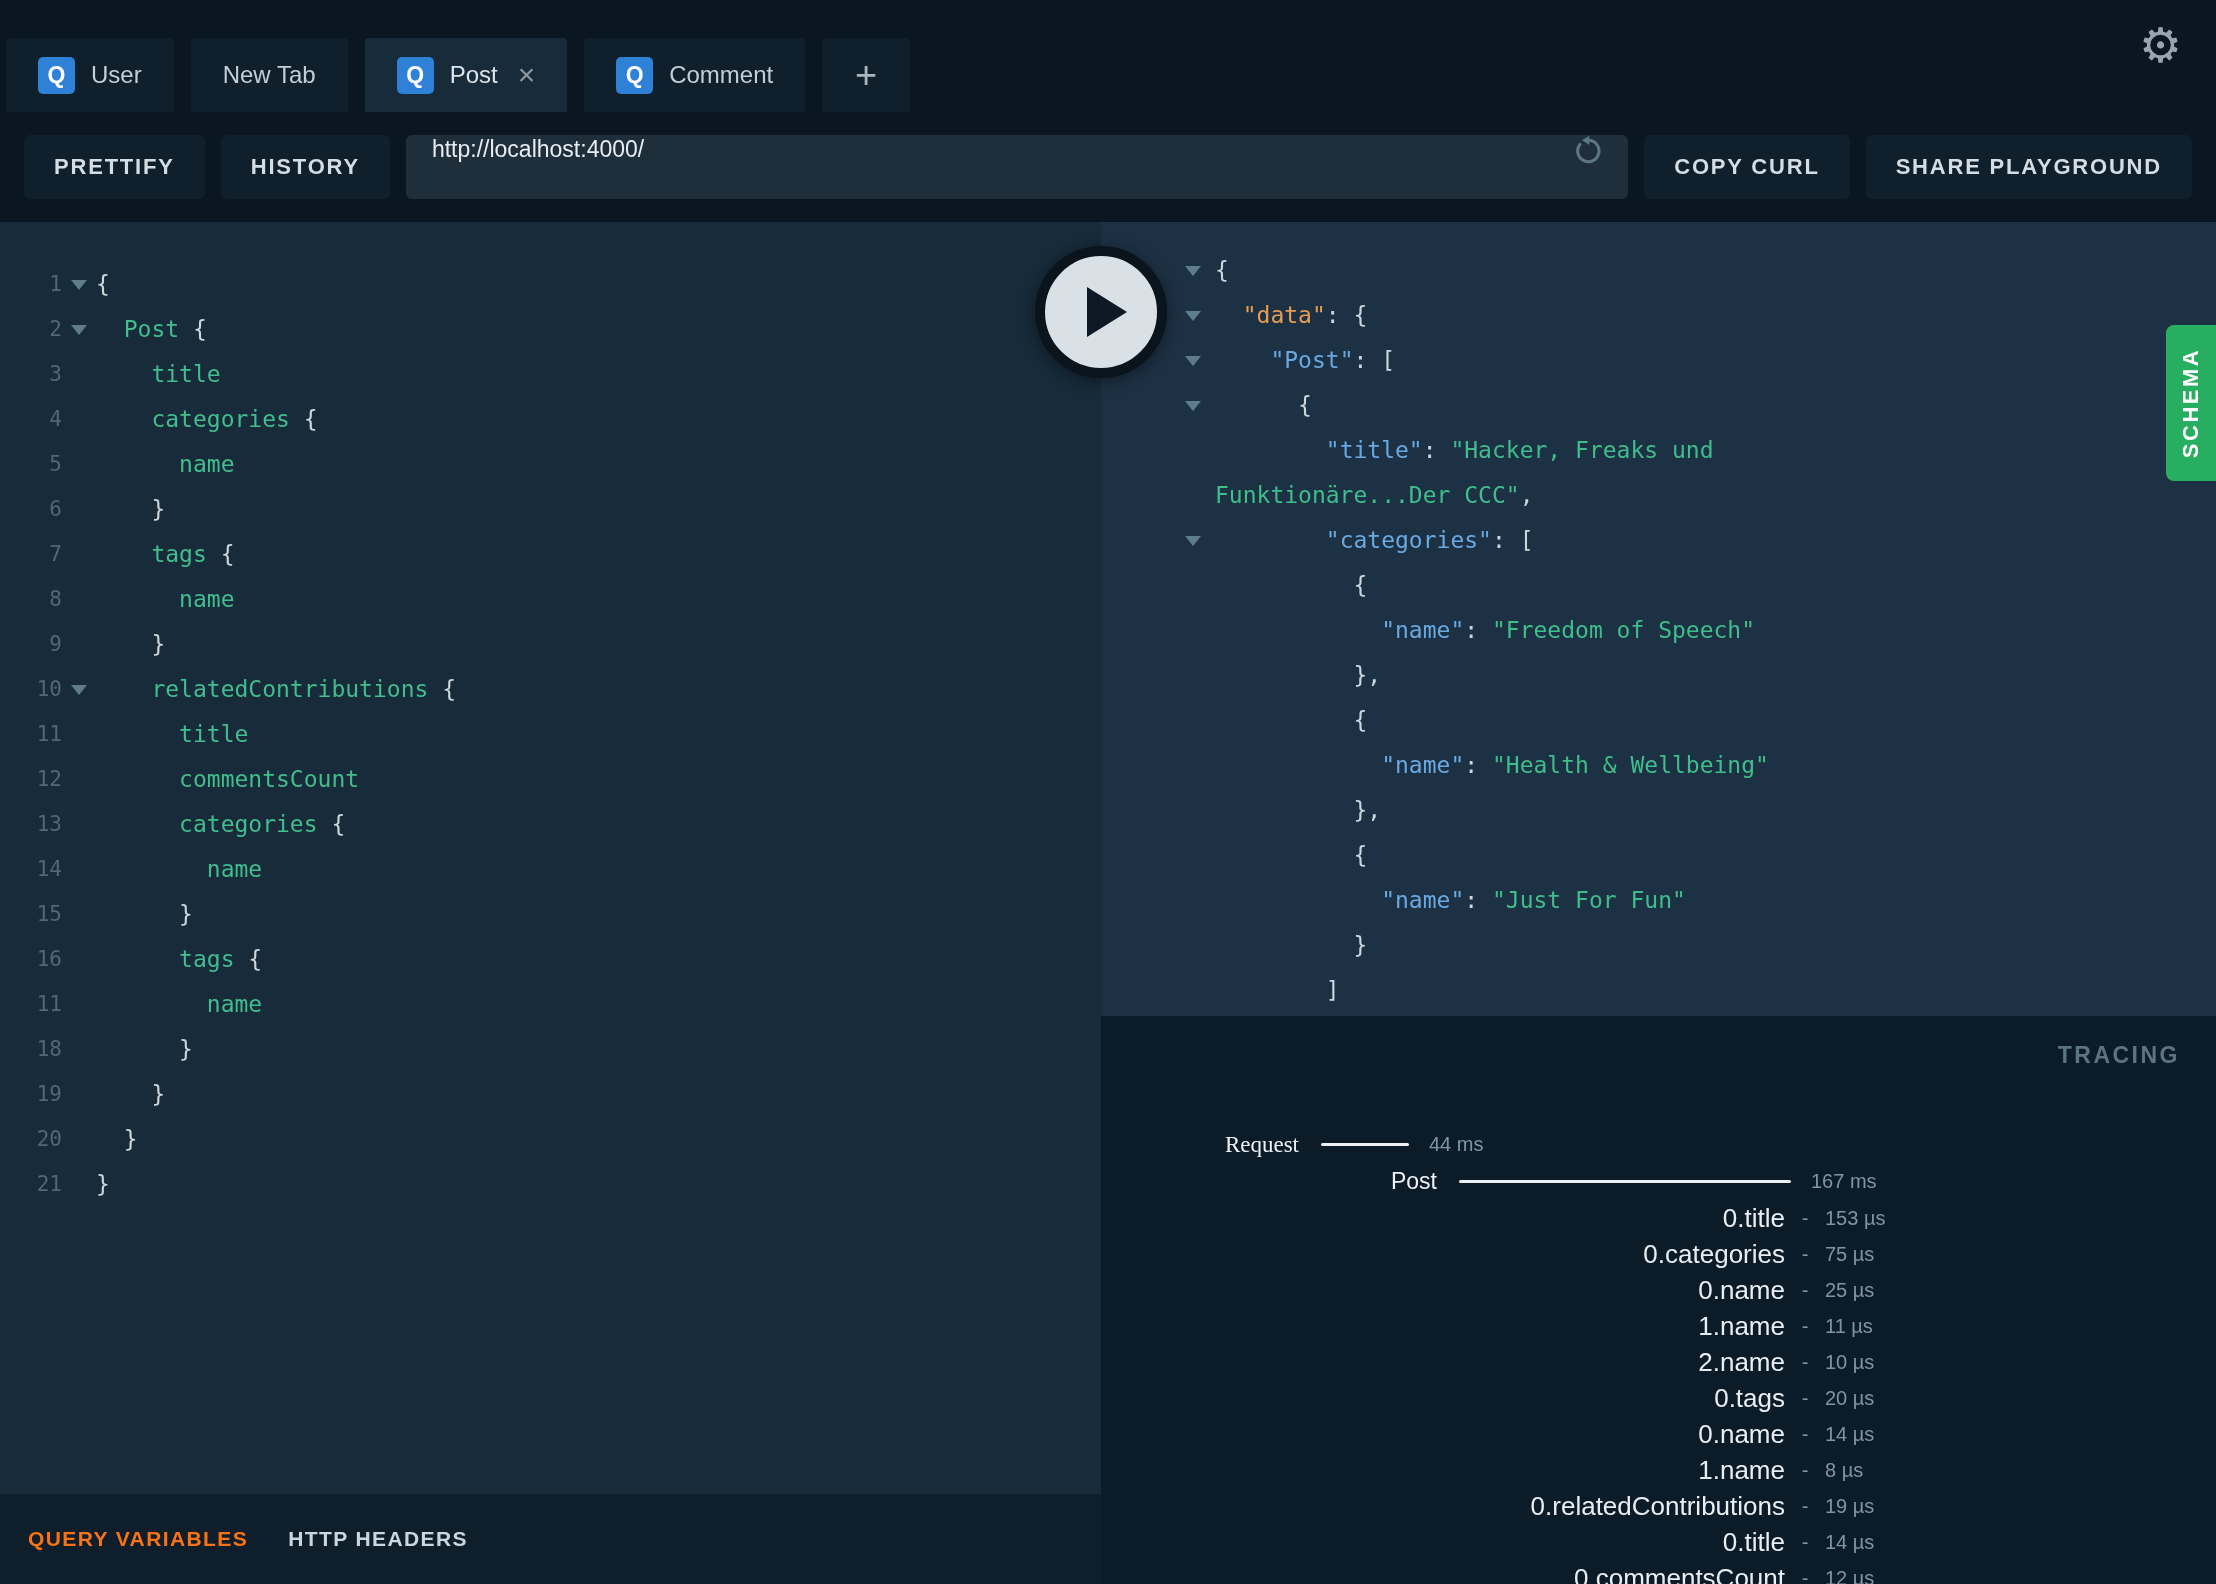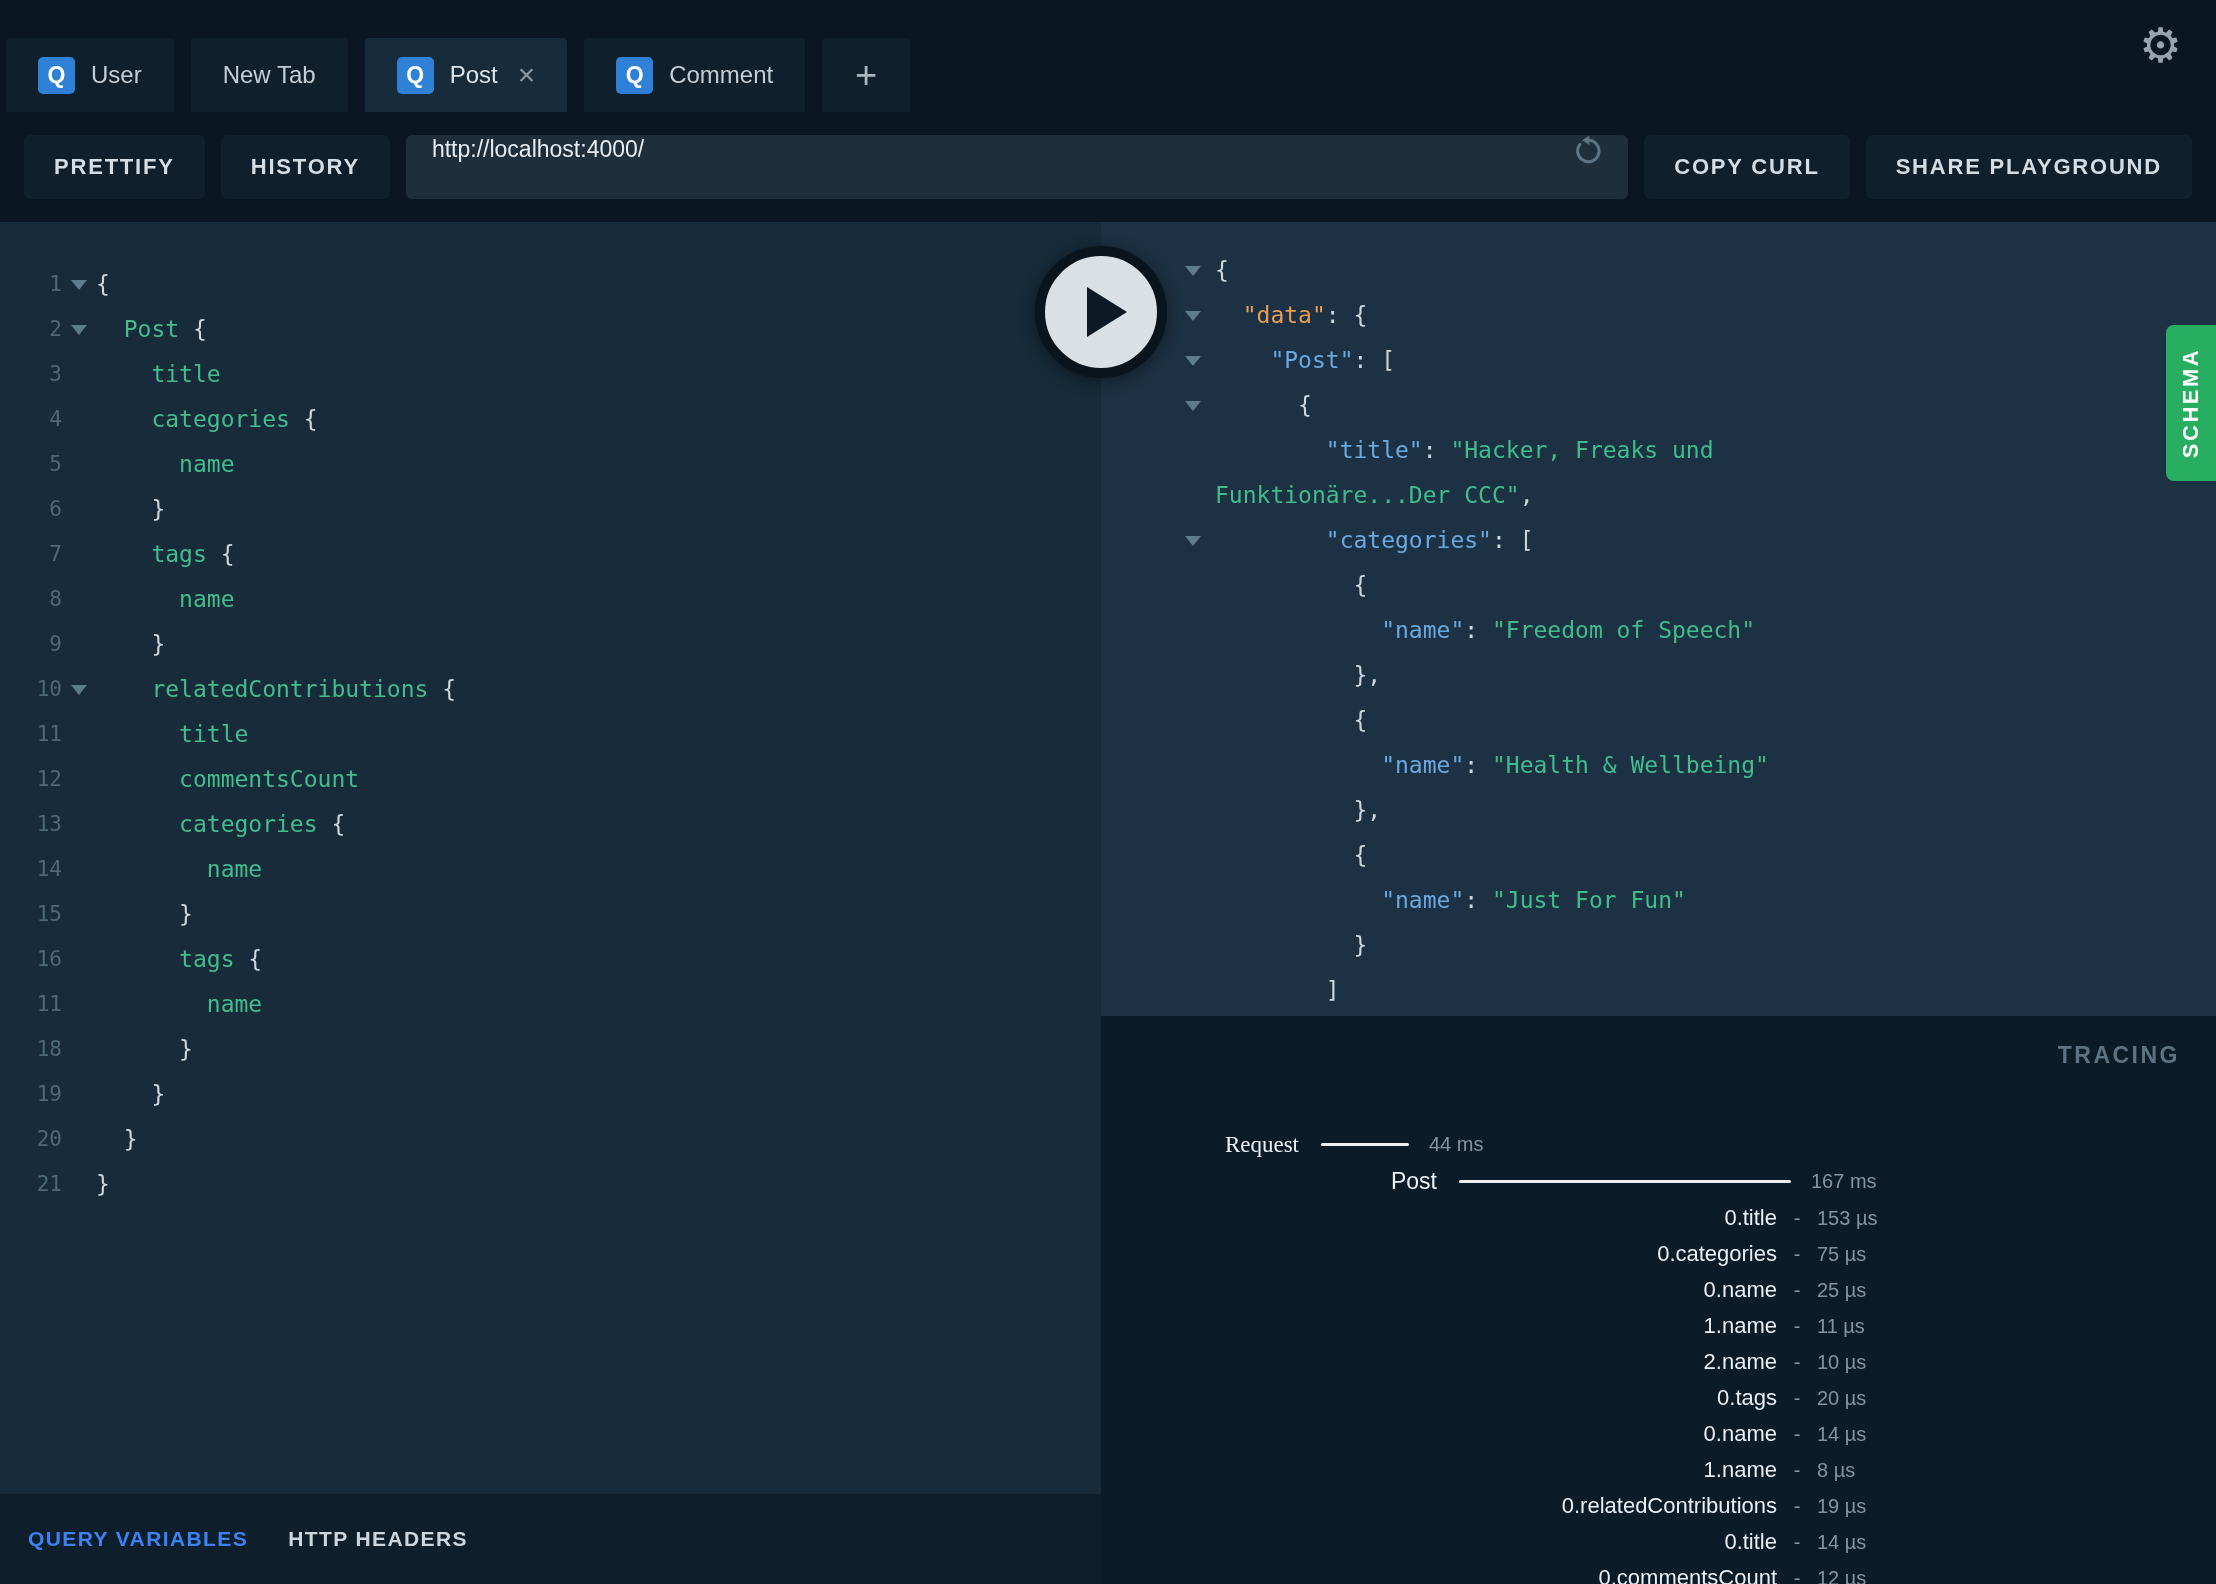--- a/index.html
+++ b/index.html
@@ -40,38 +40,38 @@
   .ln{width:62px;text-align:right;color:#4e6879;font-size:21px;flex:none;}
   .fold{width:34px;display:flex;align-items:center;justify-content:center;flex:none;}
   .tri{width:0;height:0;border-left:8px solid transparent;border-right:8px solid transparent;
        border-top:10px solid #5f7c8d;display:block;}
   .code{white-space:pre;}
   .c-p{color:#ccd6dd;} .c-f{color:#42bd8d;}
   .c-k{color:#6aa9e0;} .c-k1{color:#e79e52;} .c-s{color:#3fbd8c;}
 
   .varsbar{height:90px;background:#0e1e2a;display:flex;align-items:center;padding:0 28px;gap:40px;
            font-size:21px;font-weight:bold;letter-spacing:1.4px;}
-  .vdim{color:#3b82f6;cursor:pointer;} .vlit{color:#ccd6de;cursor:pointer;}
+  .vdim{color:#f97316;cursor:pointer;} .vlit{color:#ccd6de;cursor:pointer;}
 
   .right{flex:1;display:flex;flex-direction:column;min-width:0;}
   .response{height:768px;background:#1d3144;padding:26px 0 0 70px;overflow:hidden;
             font-family:"DejaVu Sans Mono",monospace;font-size:23px;line-height:45px;}
   .rline{display:flex;height:45px;}
   .rfold{width:44px;display:flex;align-items:center;justify-content:center;flex:none;}
 
   .tracing{flex:1;background:#0c1b28;position:relative;overflow:hidden;}
   .tr-title{position:absolute;top:26px;right:36px;color:#5c7384;font-size:23px;font-weight:bold;
             letter-spacing:2.5px;}
   .trace-list{position:absolute;top:110px;left:0;right:0;}
   .time-row{display:flex;align-items:center;height:37px;}
   .time-label{text-align:right;color:#eef2f6;font-size:23px;flex:none;}
   .time-bar{height:3px;background:#eef2f6;margin-left:22px;flex:none;border-radius:2px;}
   .time-val{margin-left:20px;color:#8294a3;font-size:20px;}
   .t-row{display:flex;align-items:center;height:36px;}
-  .t-label{width:676px;text-align:right;color:#e9eef3;font-size:22px;flex:none;}
+  .t-label{width:676px;text-align:right;color:#e9eef3;font-size:26px;flex:none;margin-left:8px;}
   .t-dash{width:40px;text-align:center;color:#8294a3;font-size:20px;flex:none;}
   .t-val{color:#8294a3;font-size:20px;}
 
   
   .play{position:absolute;left:1101px;top:90px;transform:translate(-50%,-50%);
         width:112px;height:112px;border-radius:50%;background:#d9e0e6;border:10px solid #0a141d;
         display:flex;align-items:center;justify-content:center;cursor:pointer;z-index:5;
         box-shadow:0 3px 16px rgba(0,0,0,0.45);}
   .play-tri{width:0;height:0;border-left:40px solid #0d1a26;border-top:25px solid transparent;
             border-bottom:25px solid transparent;margin-left:12px;display:block;}

